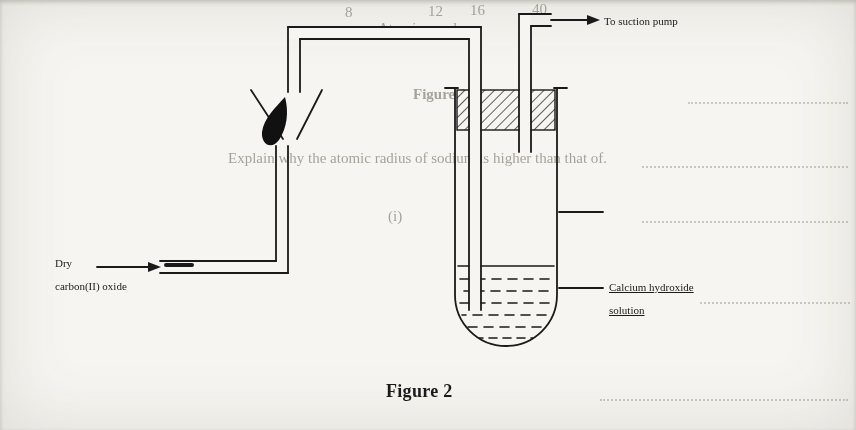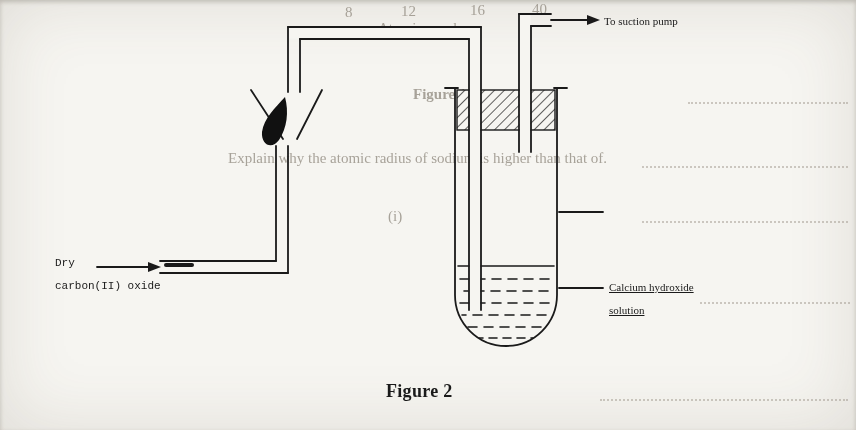--- a/index.html
+++ b/index.html
@@ -15,21 +15,21 @@
   .bleed { position:absolute; color:#9a948a; opacity:.85; filter:blur(.35px); font-size:15px; }
   .bleed-line { position:absolute; height:0; border-top:2px dotted rgba(150,143,130,.45); }
   svg { position:absolute; left:0; top:0; }
 </style>
 </head>
 <body>
 
 <div class="screen">
 
   <span class="bleed" style="left:345px; top:4px;">8</span>
-  <span class="bleed" style="left:401px; top:3px;">12</span>
+  <span class="bleed" style="left:428px; top:3px;">12</span>
   <span class="bleed" style="left:470px; top:2px;">16</span>
   <span class="bleed" style="left:532px; top:1px;">40</span>
   <span class="bleed" style="left:378px; top:20px;">Atomic number</span>
   <span class="bleed" style="left:413px; top:86px; font-weight:600;">Figure 1</span>
   <span class="bleed" style="left:228px; top:150px;">Explain why the atomic radius of sodium is higher than that of.</span>
   <span class="bleed" style="left:388px; top:208px;">(i)</span>
 
   <div class="bleed-line" style="left:688px; top:102px; width:160px;"></div>
   <div class="bleed-line" style="left:642px; top:166px; width:206px;"></div>
   <div class="bleed-line" style="left:642px; top:221px; width:206px;"></div>
@@ -108,19 +108,19 @@
         <line x1="551" y1="20" x2="588" y2="20"></line>
         <polygon points="600,20 587,15 587,25" fill="#1a1a1a" stroke="none"></polygon>
       </g>
 
       <line x1="559" y1="212" x2="603" y2="212"></line>
       <line x1="559" y1="288" x2="603" y2="288"></line>
     </g>
   </svg>
 
   <div class="label" style="left:604px; top:10px;">To suction pump</div>
-  <div class="label" style="left:55px;  top:252px;font-family:Liberation Mono, monospace;">Dry
+  <div class="label" style="left:55px;  top:252px;">Dry
 carbon(II) oxide</div>
   <div class="label" style="left:609px; top:276px;text-decoration:underline;">Calcium hydroxide
 solution</div>
   <div class="caption" style="left:386px; top:381px;">Figure 2</div>
 
 </div>
 
 </body></html>

